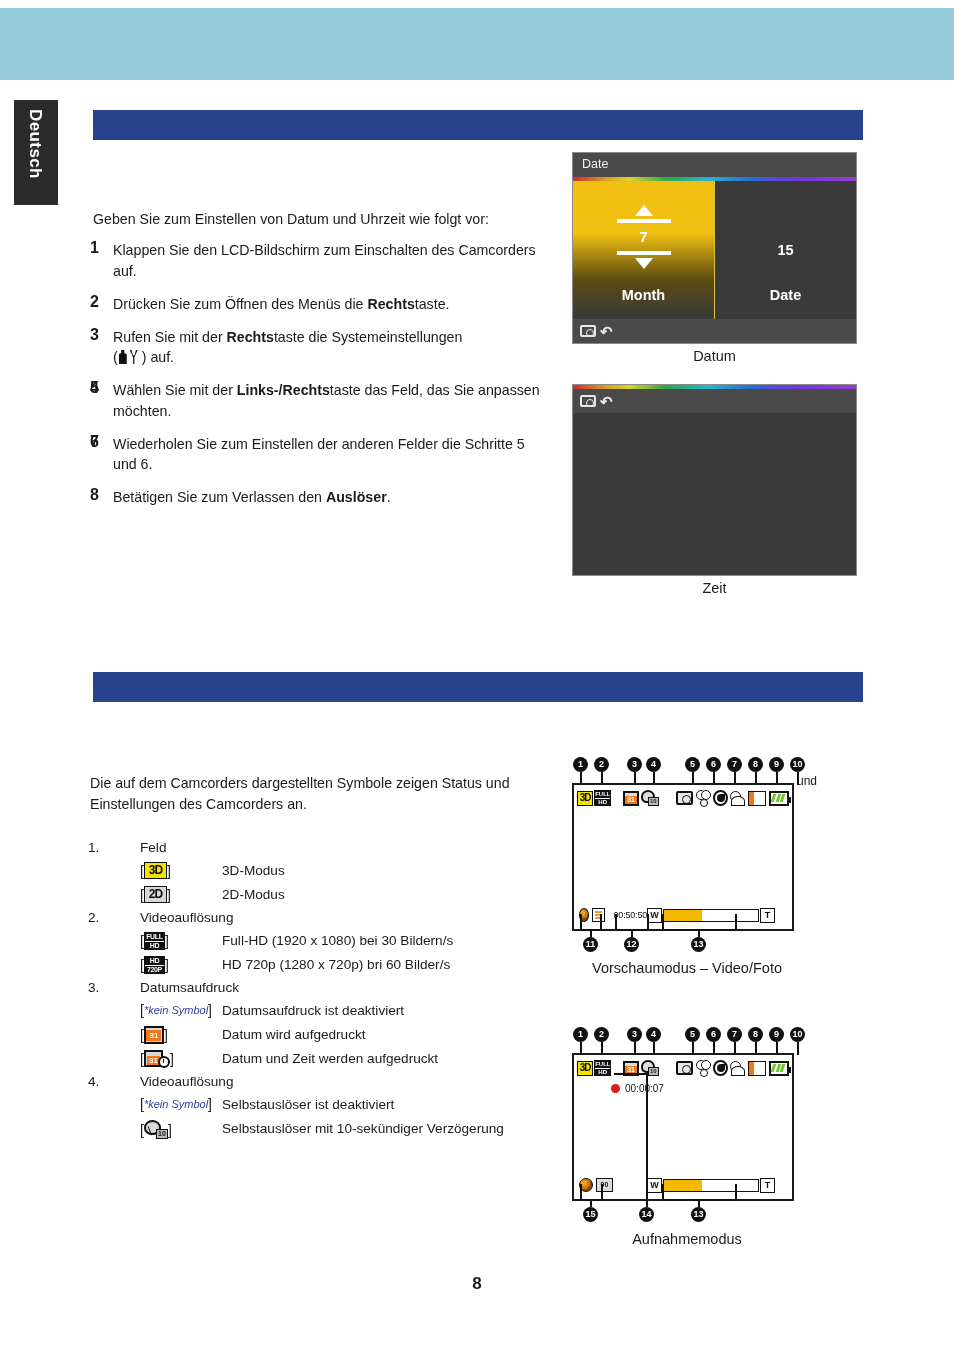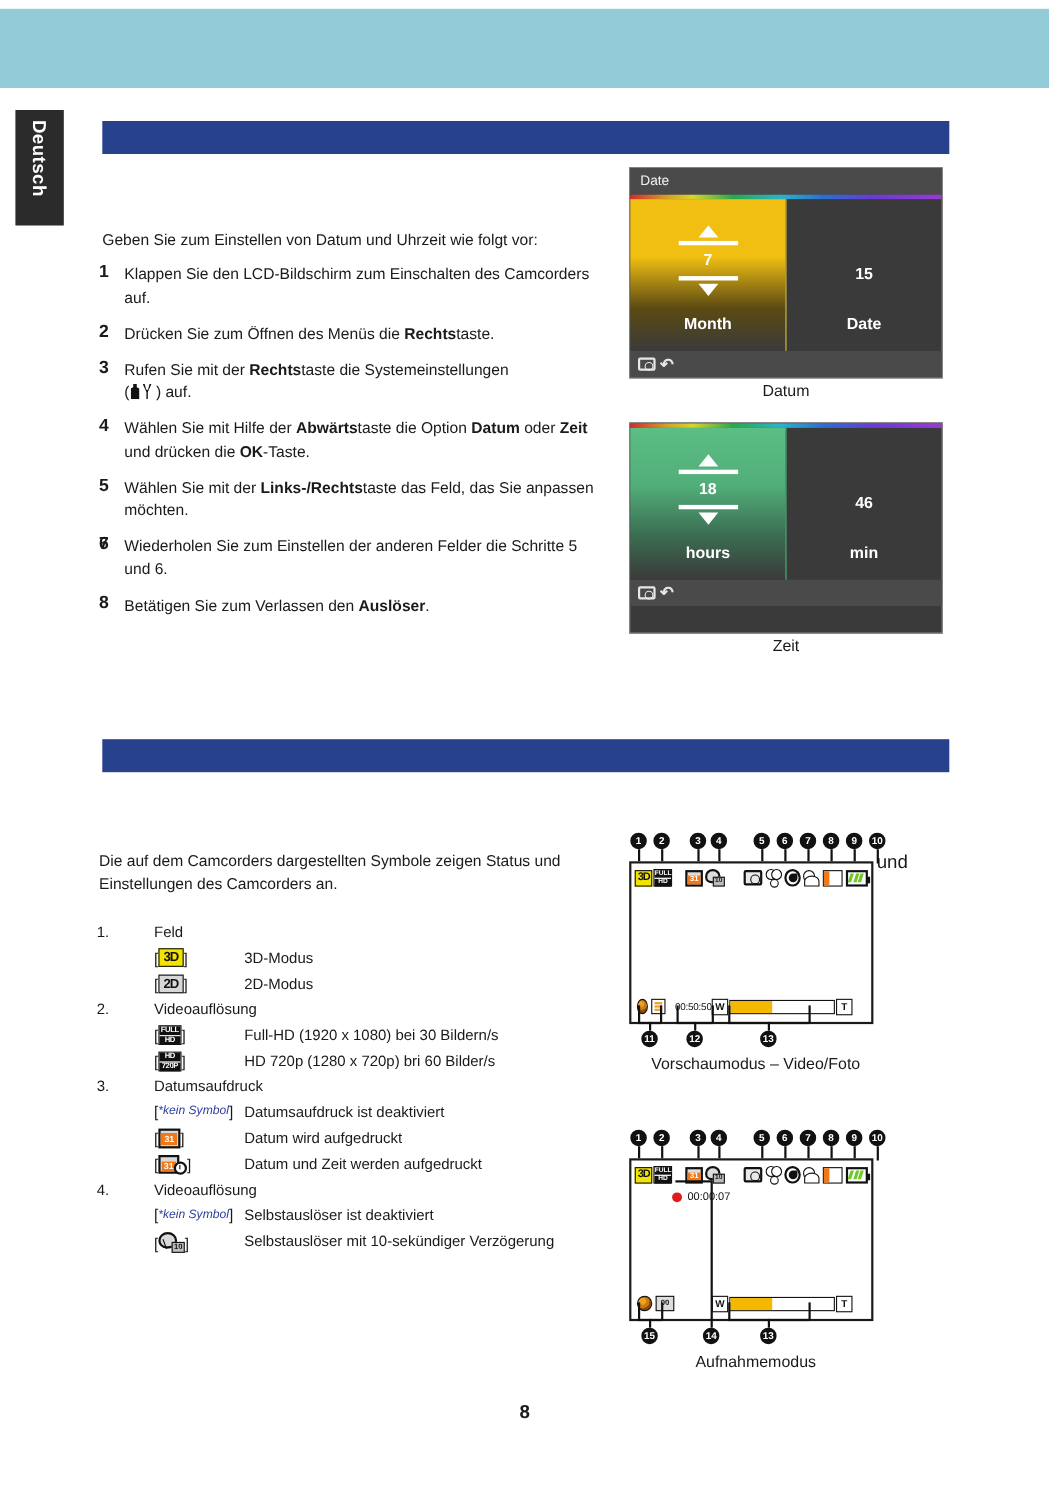--- a/index.html
+++ b/index.html
@@ -381,21 +381,21 @@
     text-align: center;
   }
   .leader { position: absolute; background: #111; }
   .lead-v { width: 1.6px; }
   .lead-h { height: 1.6px; }
 
   .osd-caption { position: absolute; font-size: 14.5px; text-align: center; }
   #cap-preview { left: 527px; top: 960px; width: 320px; }
   #cap-record  { left: 527px; top: 1231px; width: 320px; }
 
-  .und-text { position: absolute; left: 797px; top: 774px; font-size: 17px; }
+  .und-text { position: absolute; left: 797px; top: 774px; font-size: 12px; }
 
   .page-no {
     position: absolute; left: 0; top: 1274px; width: 954px;
     text-align: center; font-weight: bold; font-size: 17px;
   }
 </style>
 </head>
 <body>
 
 <div class="top-band"></div>
@@ -417,21 +417,20 @@
   <div class="step">
     <span class="num">2</span>
     <span class="body"><span>Drücken Sie zum Öffnen des Menüs die </span><b>Rechts</b><span>taste.</span></span>
   </div>
   <div class="step">
     <span class="num">3</span>
     <span class="body"><span>Rufen Sie mit der </span><b>Rechts</b><span>taste die Systemeinstellungen</span><br>(<span class="wrench-ico"></span><span>) auf.</span></span>
   </div>
   <div class="step">
     <span class="num">4</span>
-    <span class="body"><span>Wählen Sie mit Hilfe der </span><b>Abwärts</b><span>taste die Option </span><b>Datum</b><span> oder </span><b>Zeit</b><span> und drücken die </span><b>OK</b><span>-Taste.</span></span>
   </div>
   <div class="step">
     <span class="num">5</span>
     <span class="body"><span>Wählen Sie mit der </span><b>Links-/Rechts</b><span>taste das Feld, das Sie anpassen möchten.</span></span>
   </div>
   <div class="step">
     <span class="num">6</span>
   </div>
   <div class="step">
     <span class="num">7</span>
@@ -464,36 +463,20 @@
   </div>
   <div class="lcd-footer">
     <span class="cam-ico"></span>
     <span class="ret-ico">↶</span>
   </div>
 </div>
 <div class="lcd-caption" id="cap-datum">Datum</div>
 
 <div class="lcd" id="lcd-time">
   <div class="lcd-rainbow"></div>
-  <div class="lcd-fields">
-    <div class="fld active green">
-      <div class="stack">
-        <div class="arrow-up"></div>
-        <div class="hline"></div>
-        <div class="val">18</div>
-        <div class="hline"></div>
-        <div class="arrow-down"></div>
-      </div>
-      <div class="lab">hours</div>
-    </div>
-    <div class="fld">
-      <div class="val">46</div>
-      <div class="lab">min</div>
-    </div>
-  </div>
   <div class="lcd-footer">
     <span class="cam-ico"></span>
     <span class="ret-ico">↶</span>
   </div>
 </div>
 <div class="lcd-caption" id="cap-zeit">Zeit</div>
 
 <div class="legend-intro">Die auf dem Camcorders dargestellten Symbole zeigen Status und Einstellungen des Camcorders an.</div>
 <div class="und-text">und</div>
 

